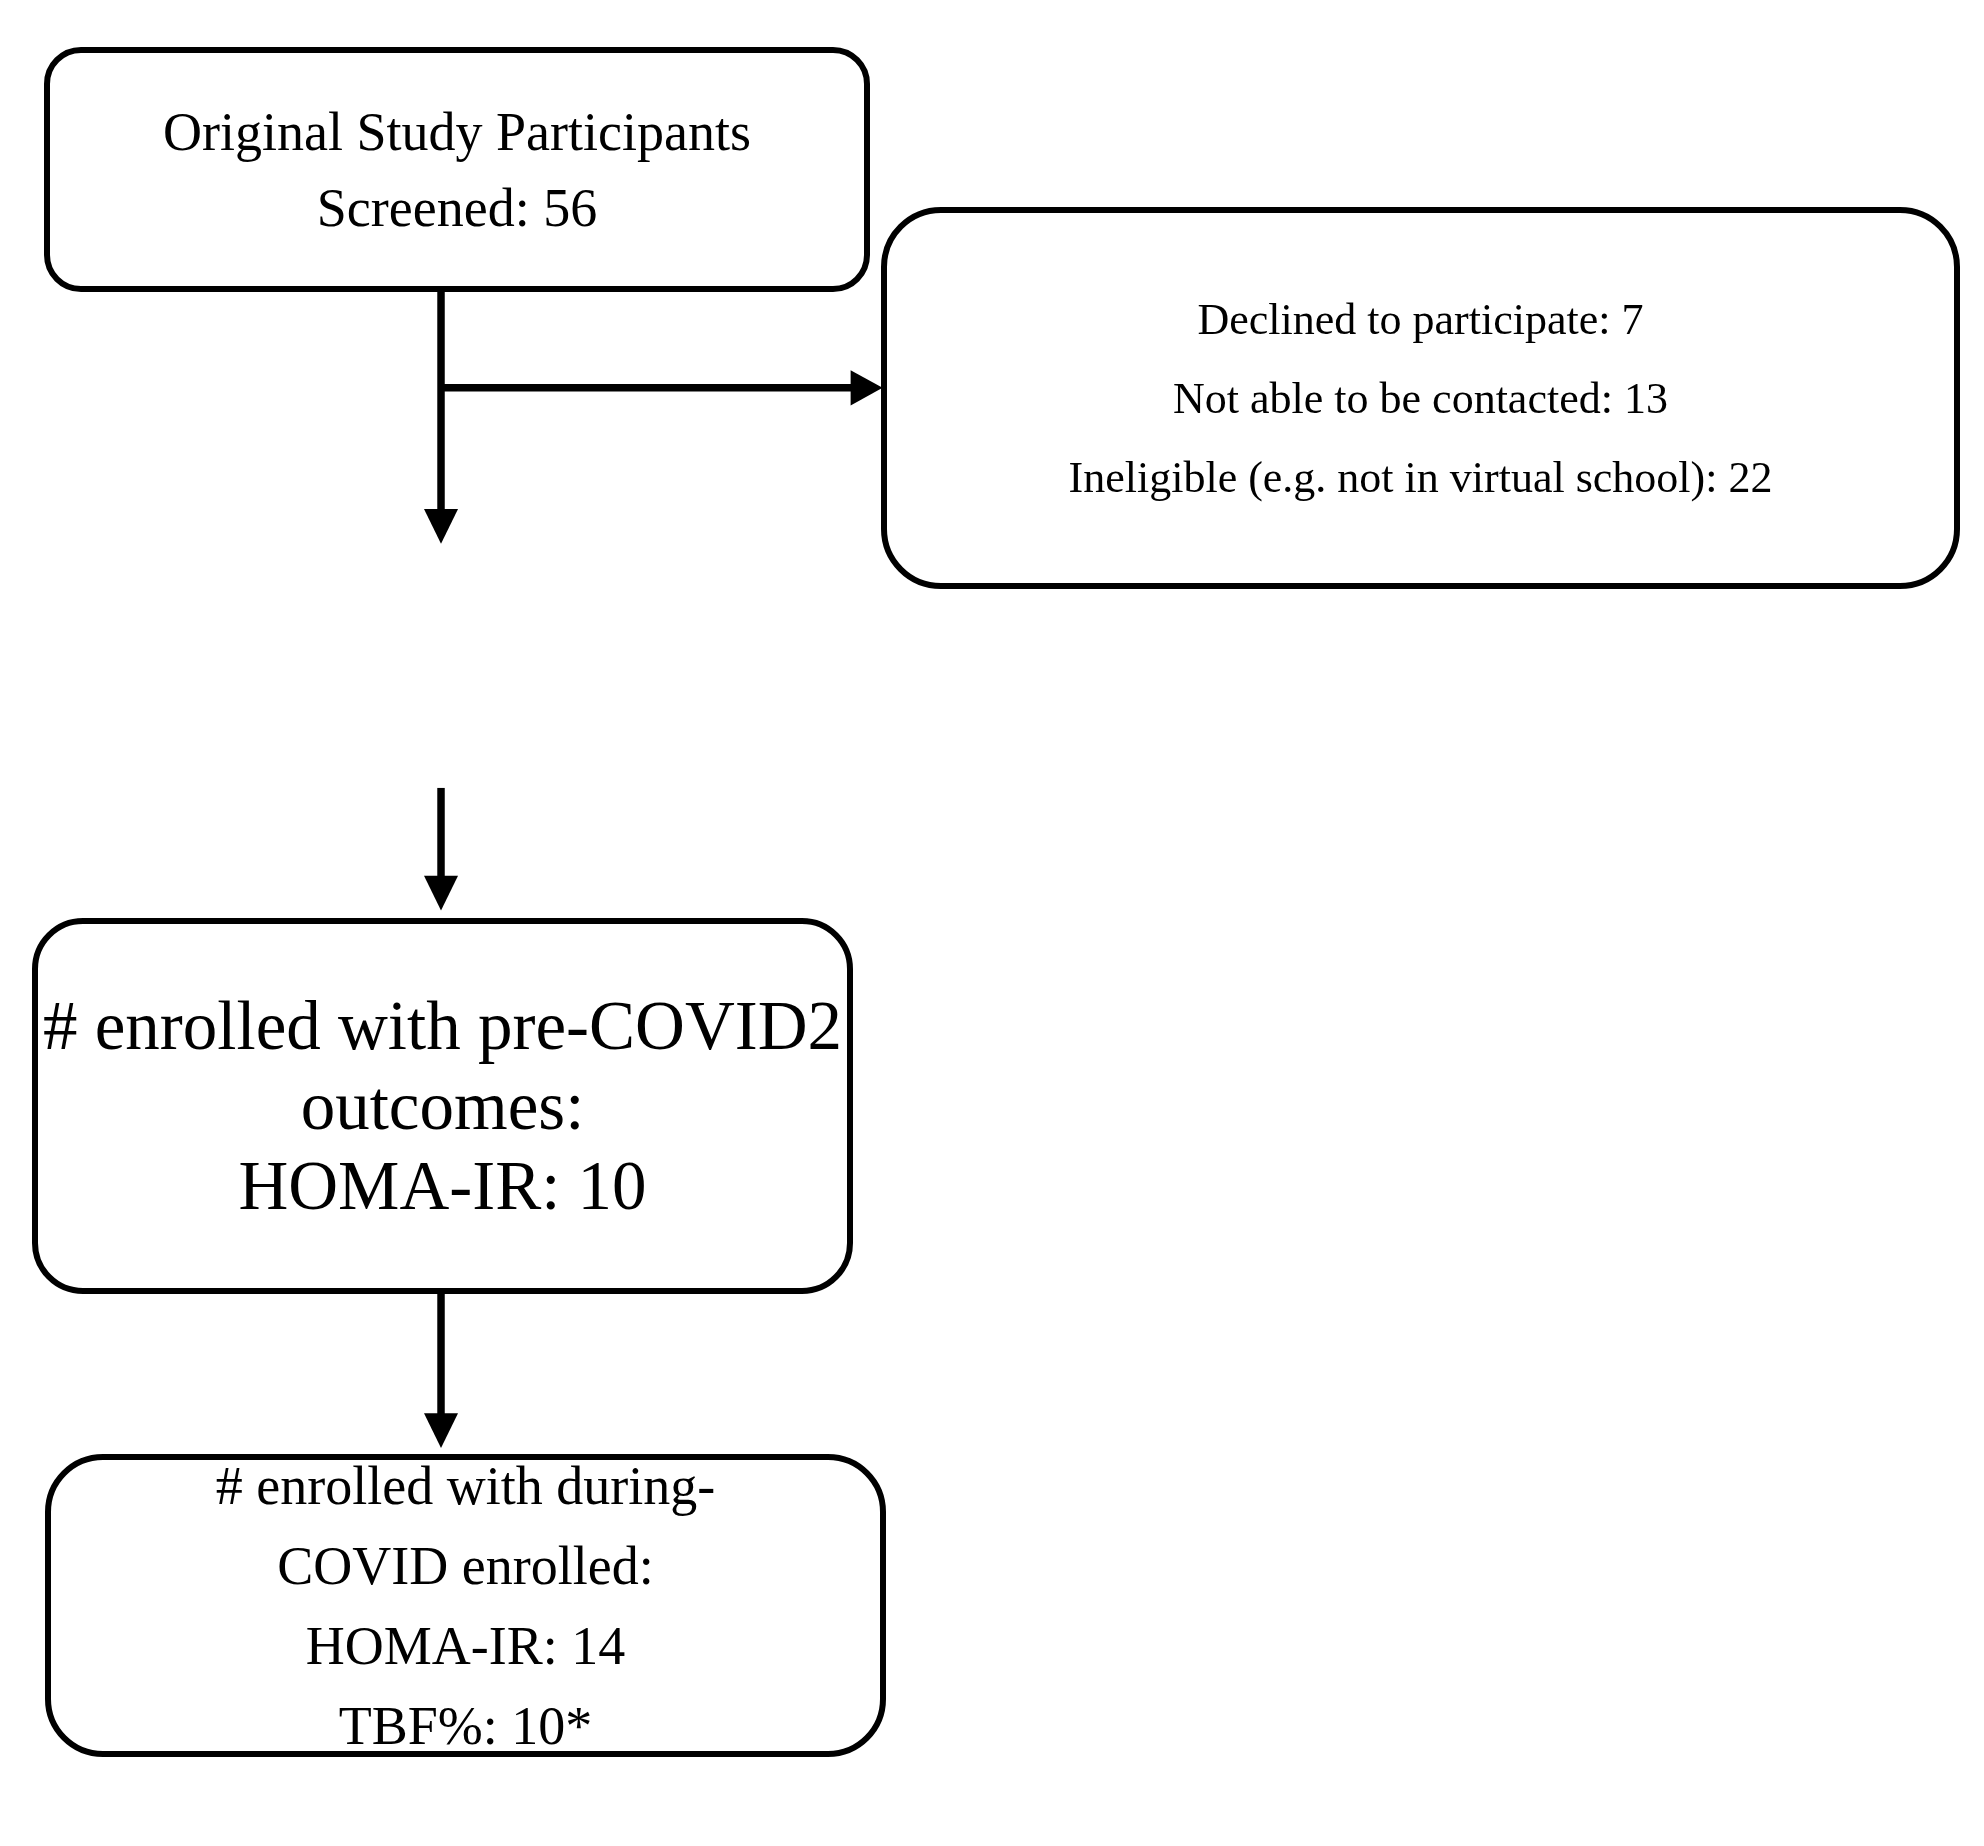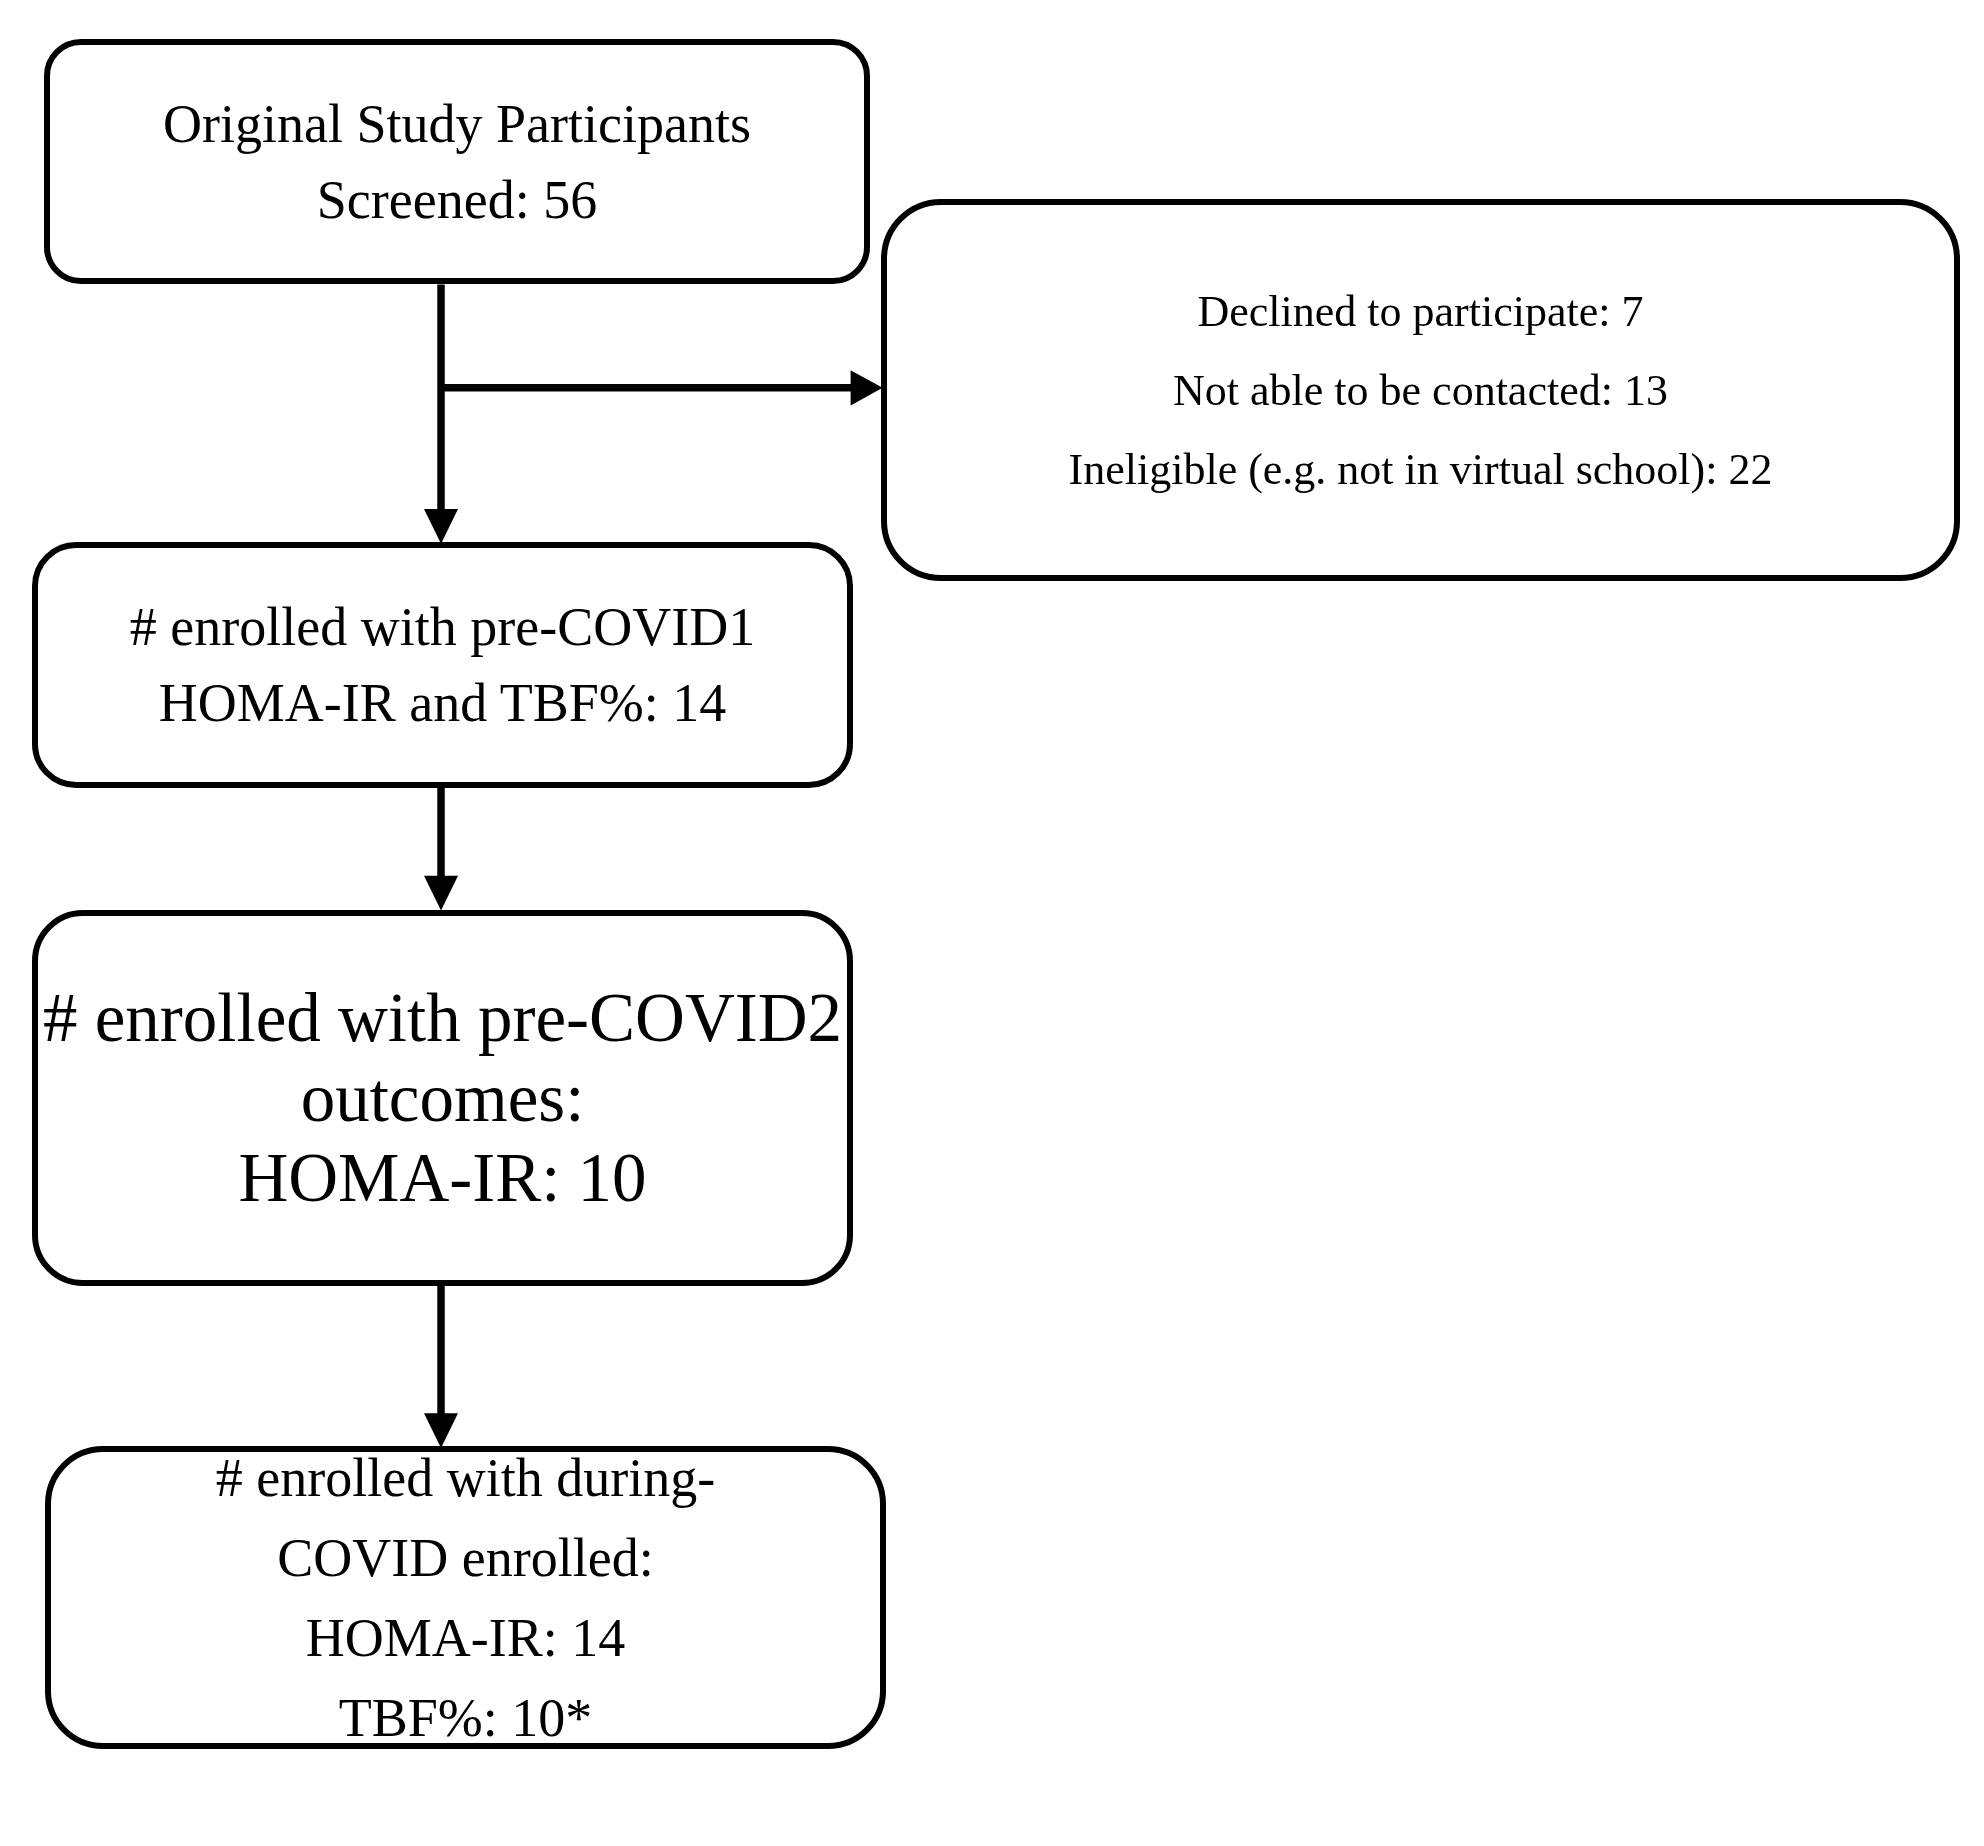--- a/index.html
+++ b/index.html
@@ -19,20 +19,21 @@
   .node {
     position: absolute;
     box-sizing: border-box;
     border: 6.8px solid #000000;
     background: #ffffff;
     display: flex;
     flex-direction: column;
     justify-content: center;
     align-items: center;
     text-align: center;
+    margin-top: 8px;
   }
   .line {
     white-space: nowrap;
   }
   #node-screened {
     left: 44px; top: 39px; width: 826px; height: 245px;
     border-radius: 37px; font-size: 54px; line-height: 76px;
   }
   #node-excluded {
     left: 881px; top: 199px; width: 1079px; height: 382px;
@@ -86,24 +87,20 @@
     <div class="line">Original Study Participants</div>
     <div class="line">Screened: 56</div>
   </div>
 
   <div class="node" id="node-excluded">
     <div class="line">Declined to participate: 7</div>
     <div class="line">Not able to be contacted: 13</div>
     <div class="line">Ineligible (e.g. not in virtual school): 22</div>
   </div>
 
-  <div class="node" id="node-precovid1">
-    <div class="line"># enrolled with pre-COVID1</div>
-    <div class="line">HOMA-IR and TBF%: 14</div>
-  </div>
 
   <div class="node" id="node-precovid2">
     <div class="line"># enrolled with pre-COVID2</div>
     <div class="line">outcomes:</div>
     <div class="line">HOMA-IR: 10</div>
   </div>
 
   <div class="node" id="node-duringcovid">
     <div class="line"># enrolled with during-</div>
     <div class="line">COVID enrolled:</div>

